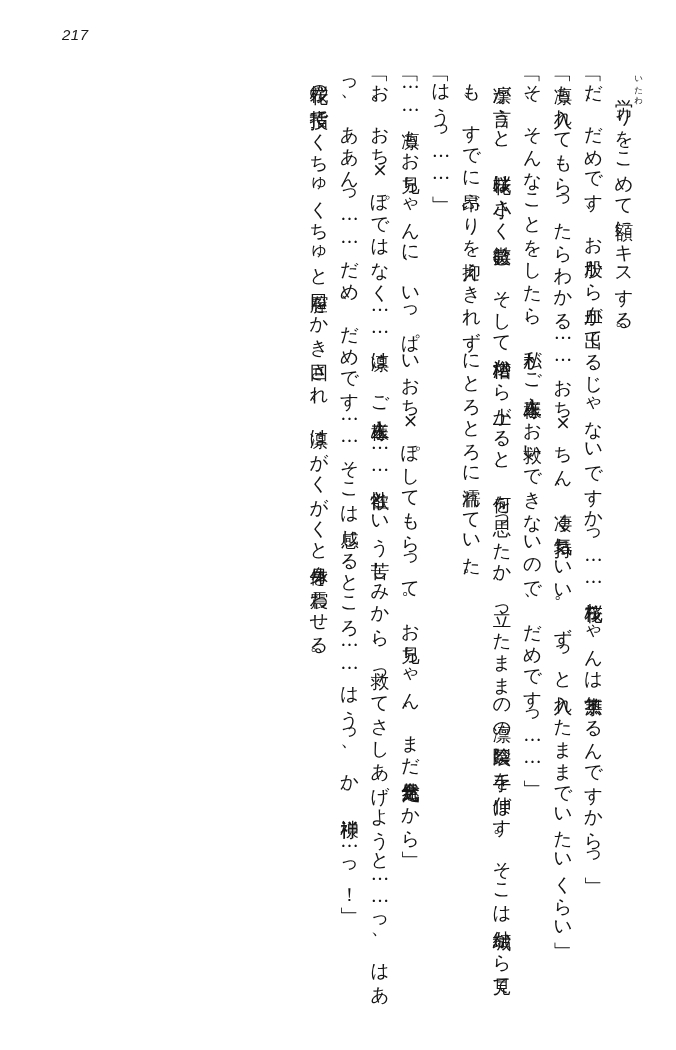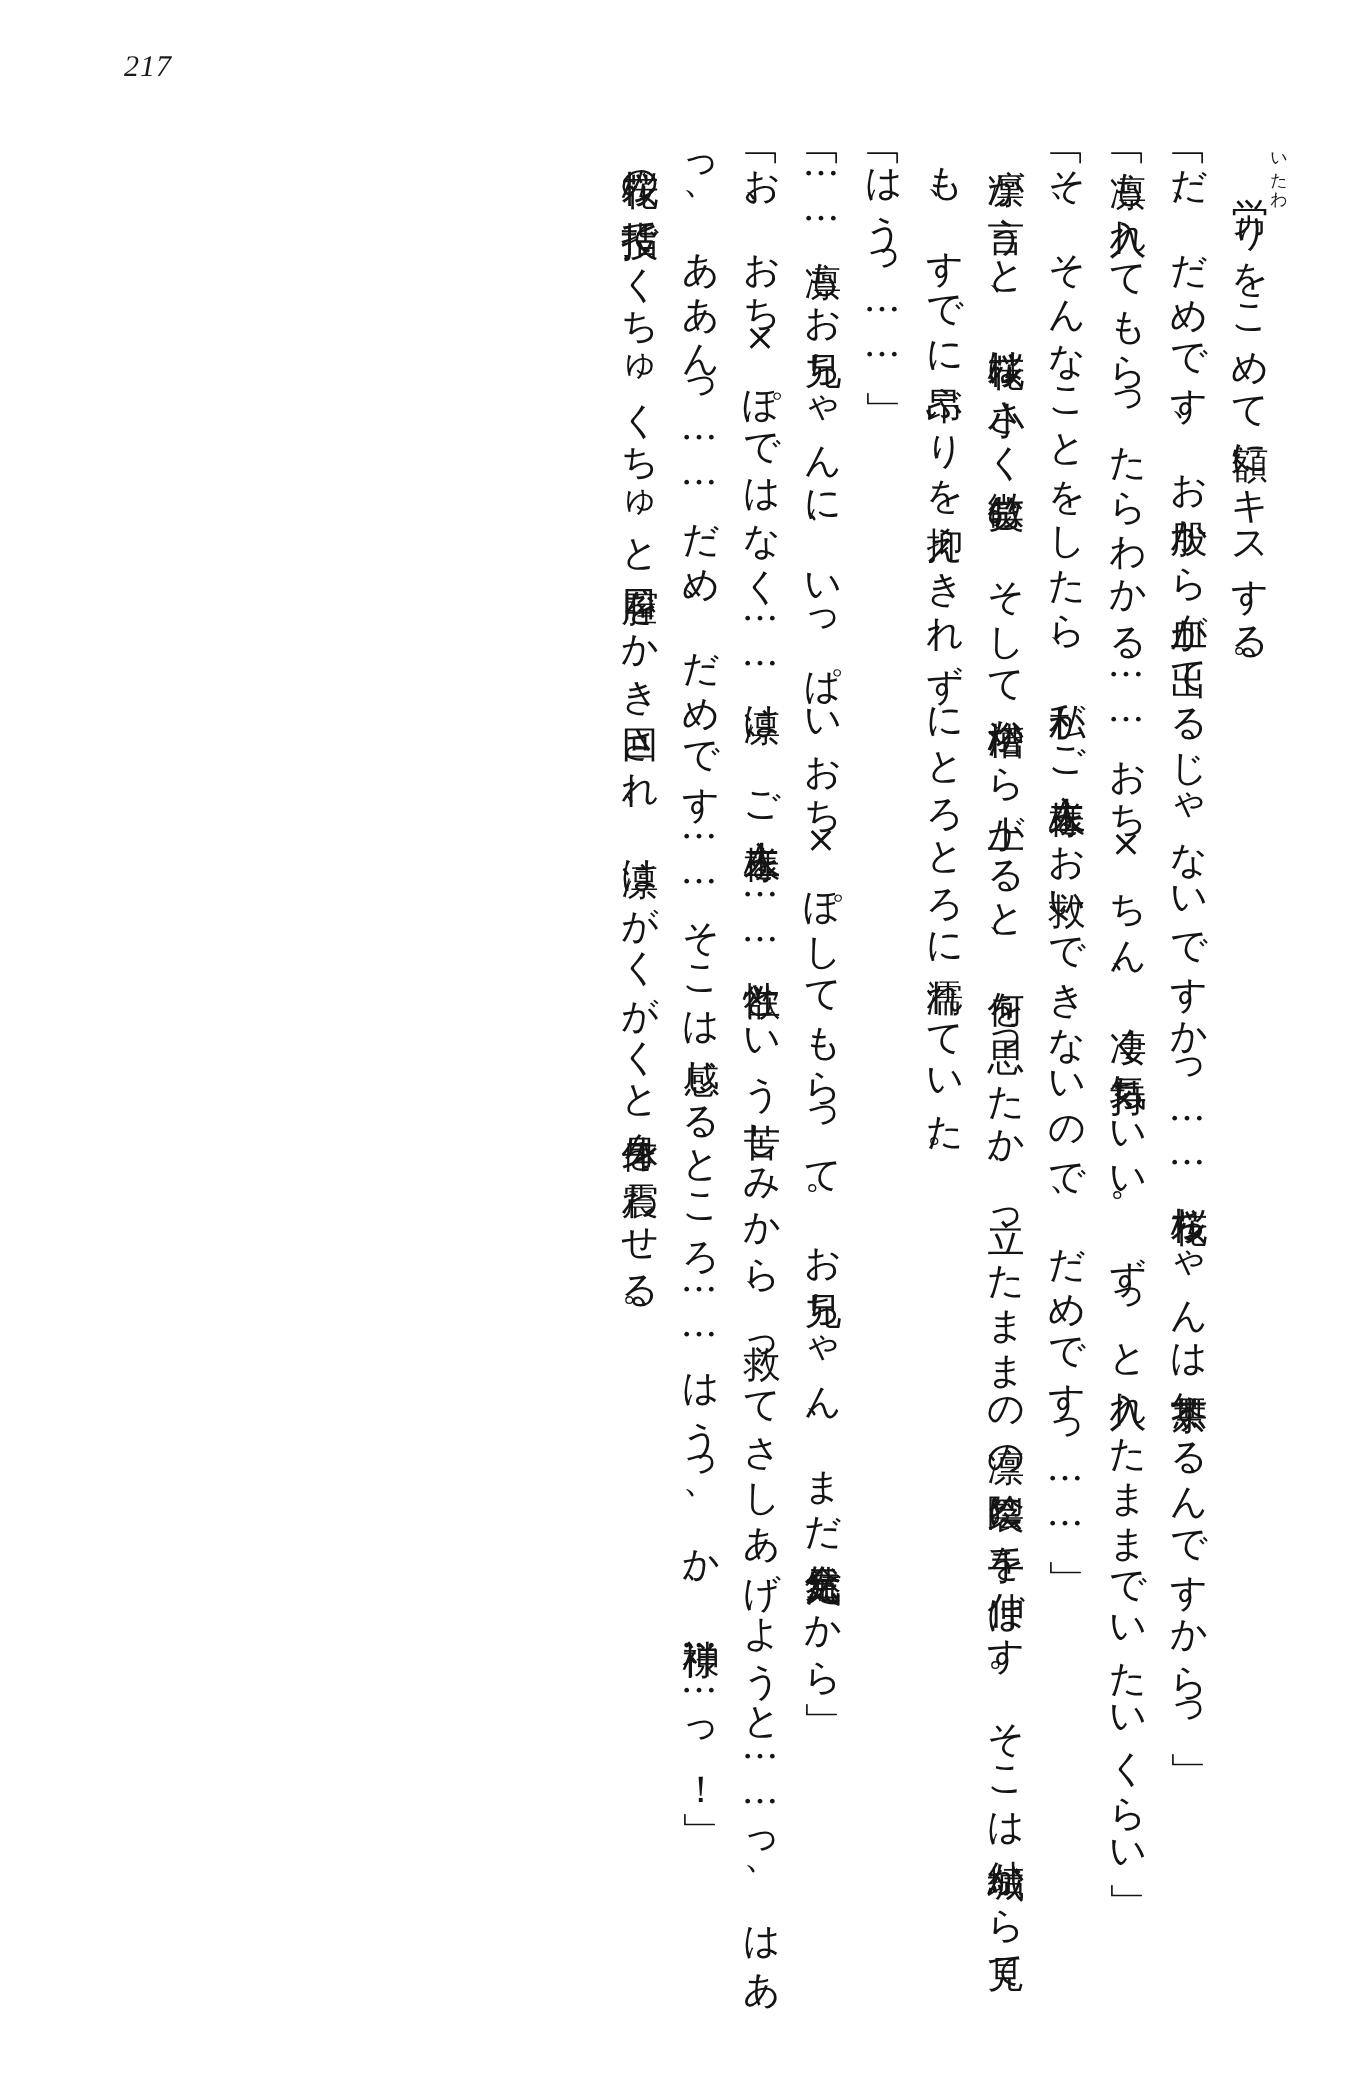--- a/index.html
+++ b/index.html
@@ -22,21 +22,21 @@
     width: 676px;
     height: 1050px;
     background: #ffffff;
   }
   .page-number {
     position: absolute;
     left: 62px;
     top: 26px;
     font-size: 15px;
     font-style: italic;
-    font-family: Liberation Serif, serif;
+    font-family: Liberation Sans, sans-serif;
     color: #1a1a1a;
     letter-spacing: 0.5px;
   }
   .text-body {
     position: absolute;
     right: 32px;
     top: 70px;
     width: 610px;
     height: 930px;
     writing-mode: vertical-rl;

